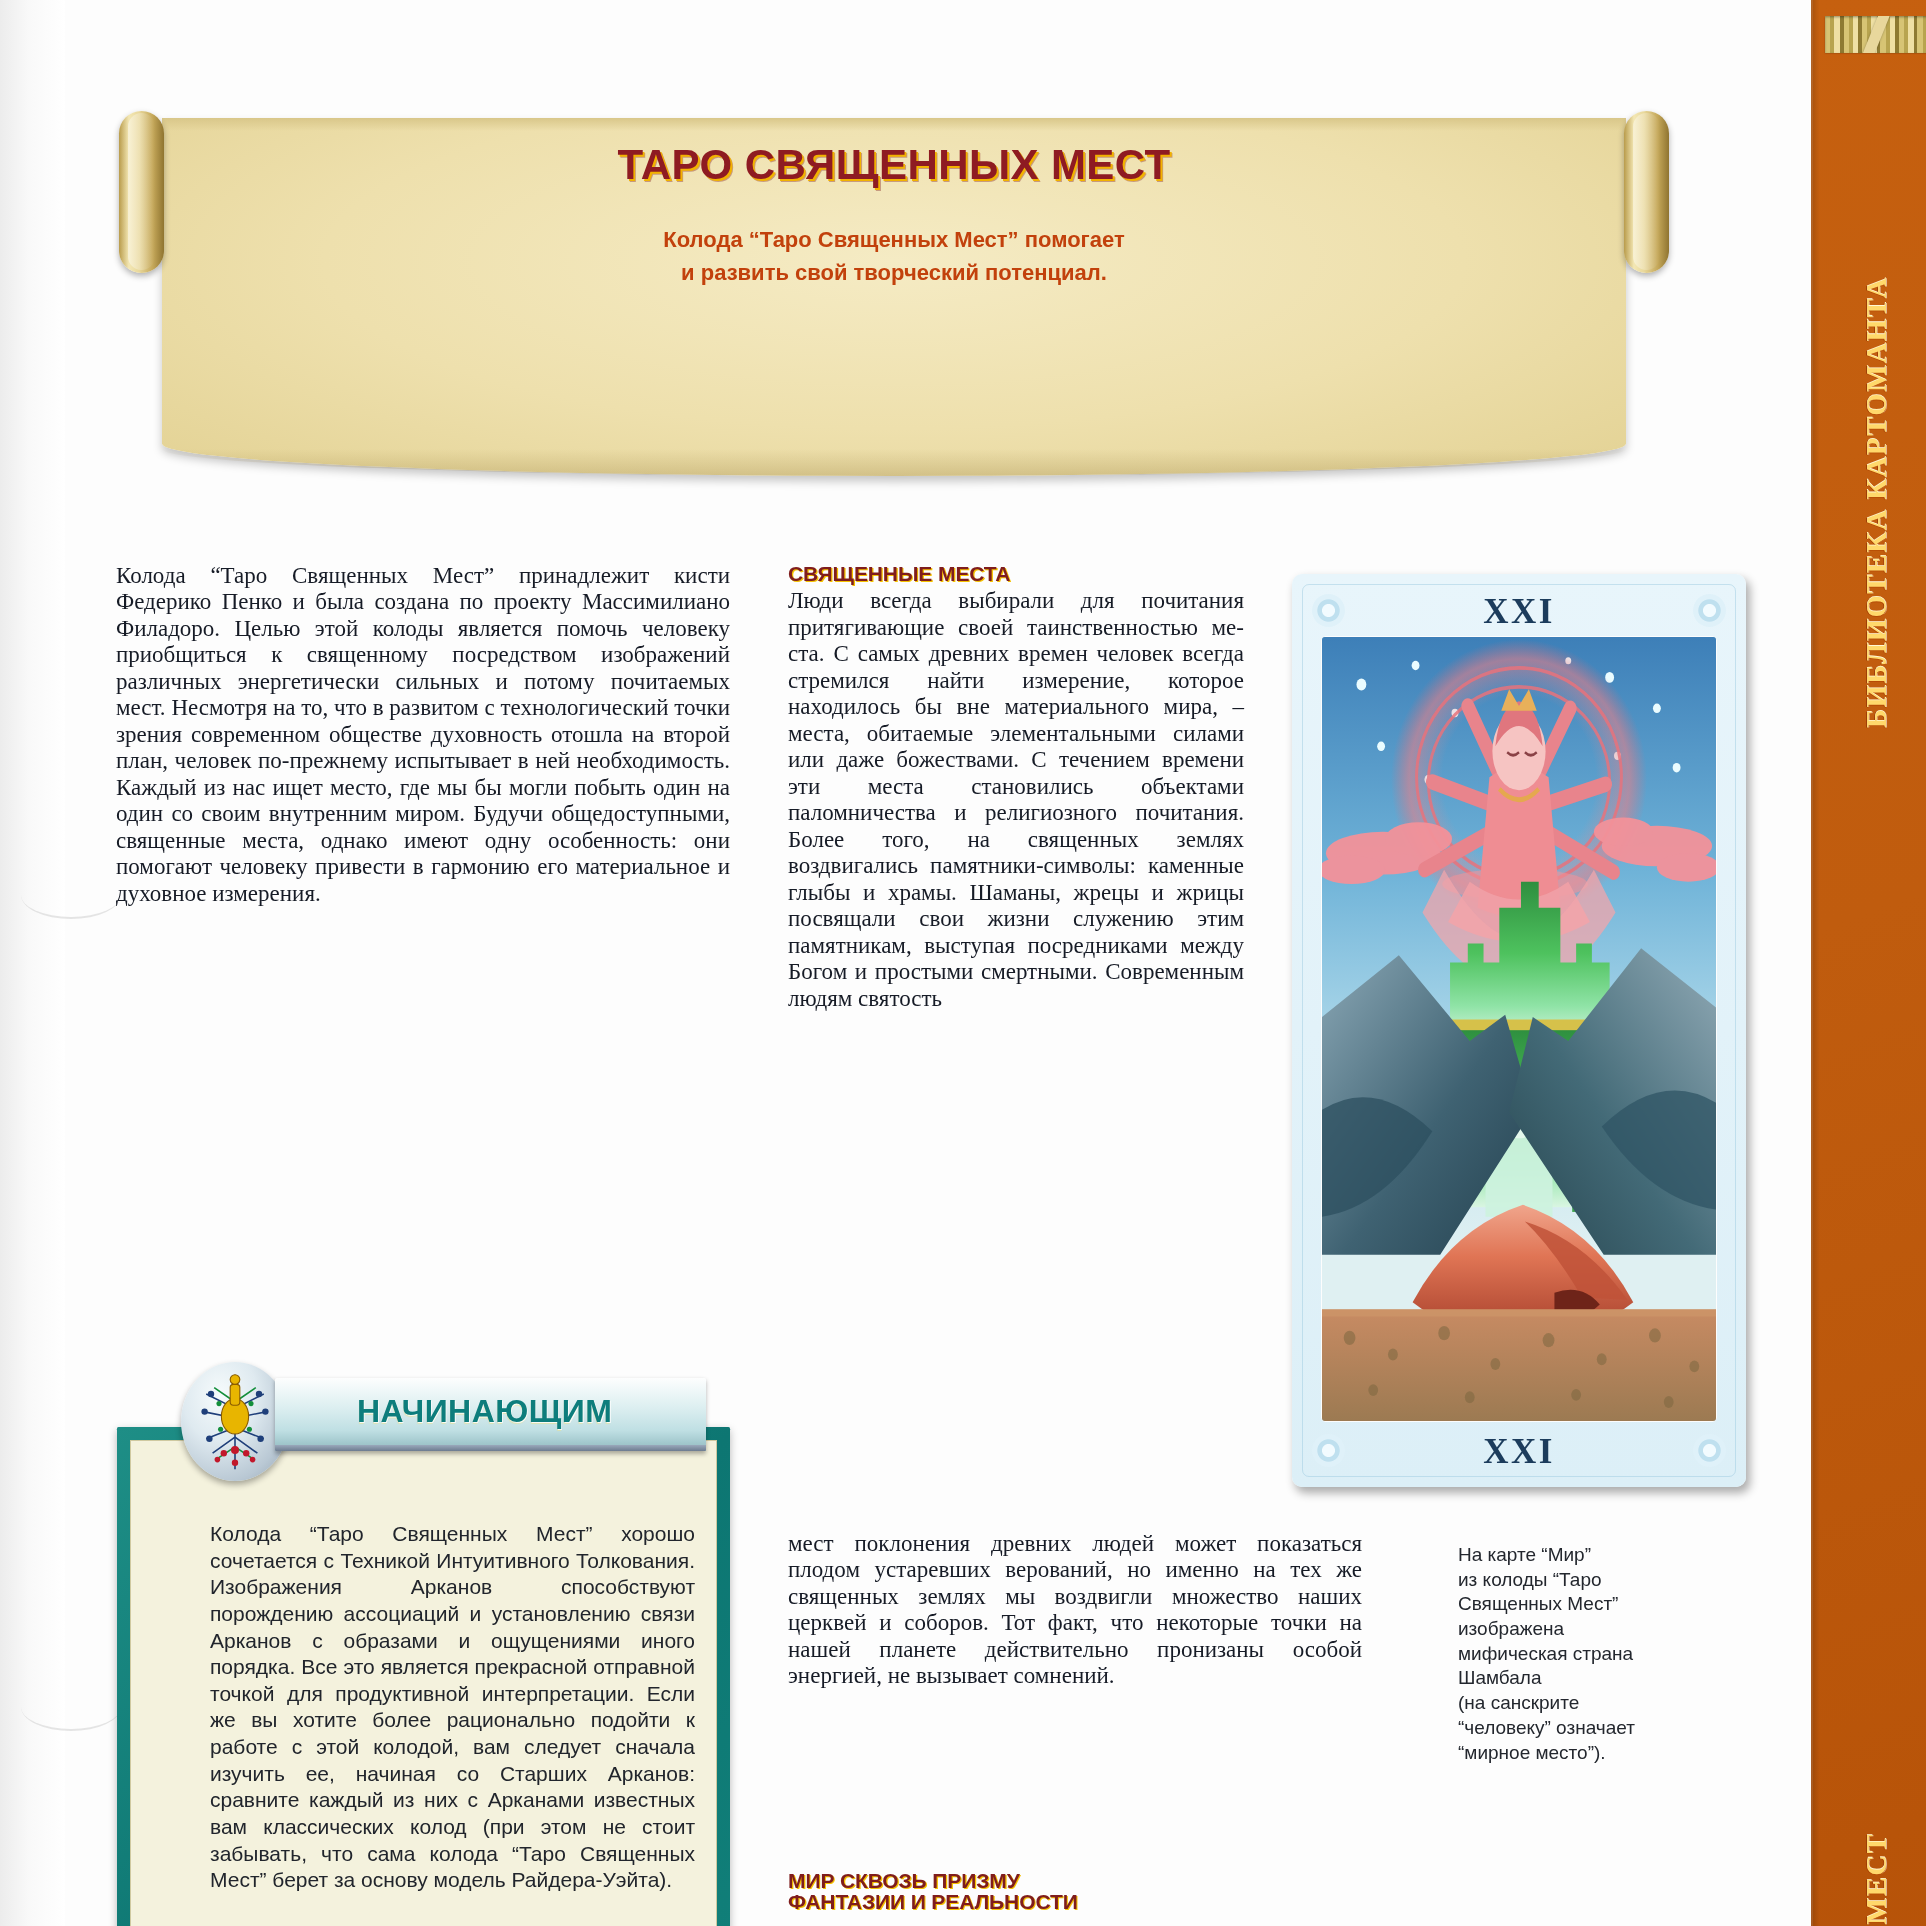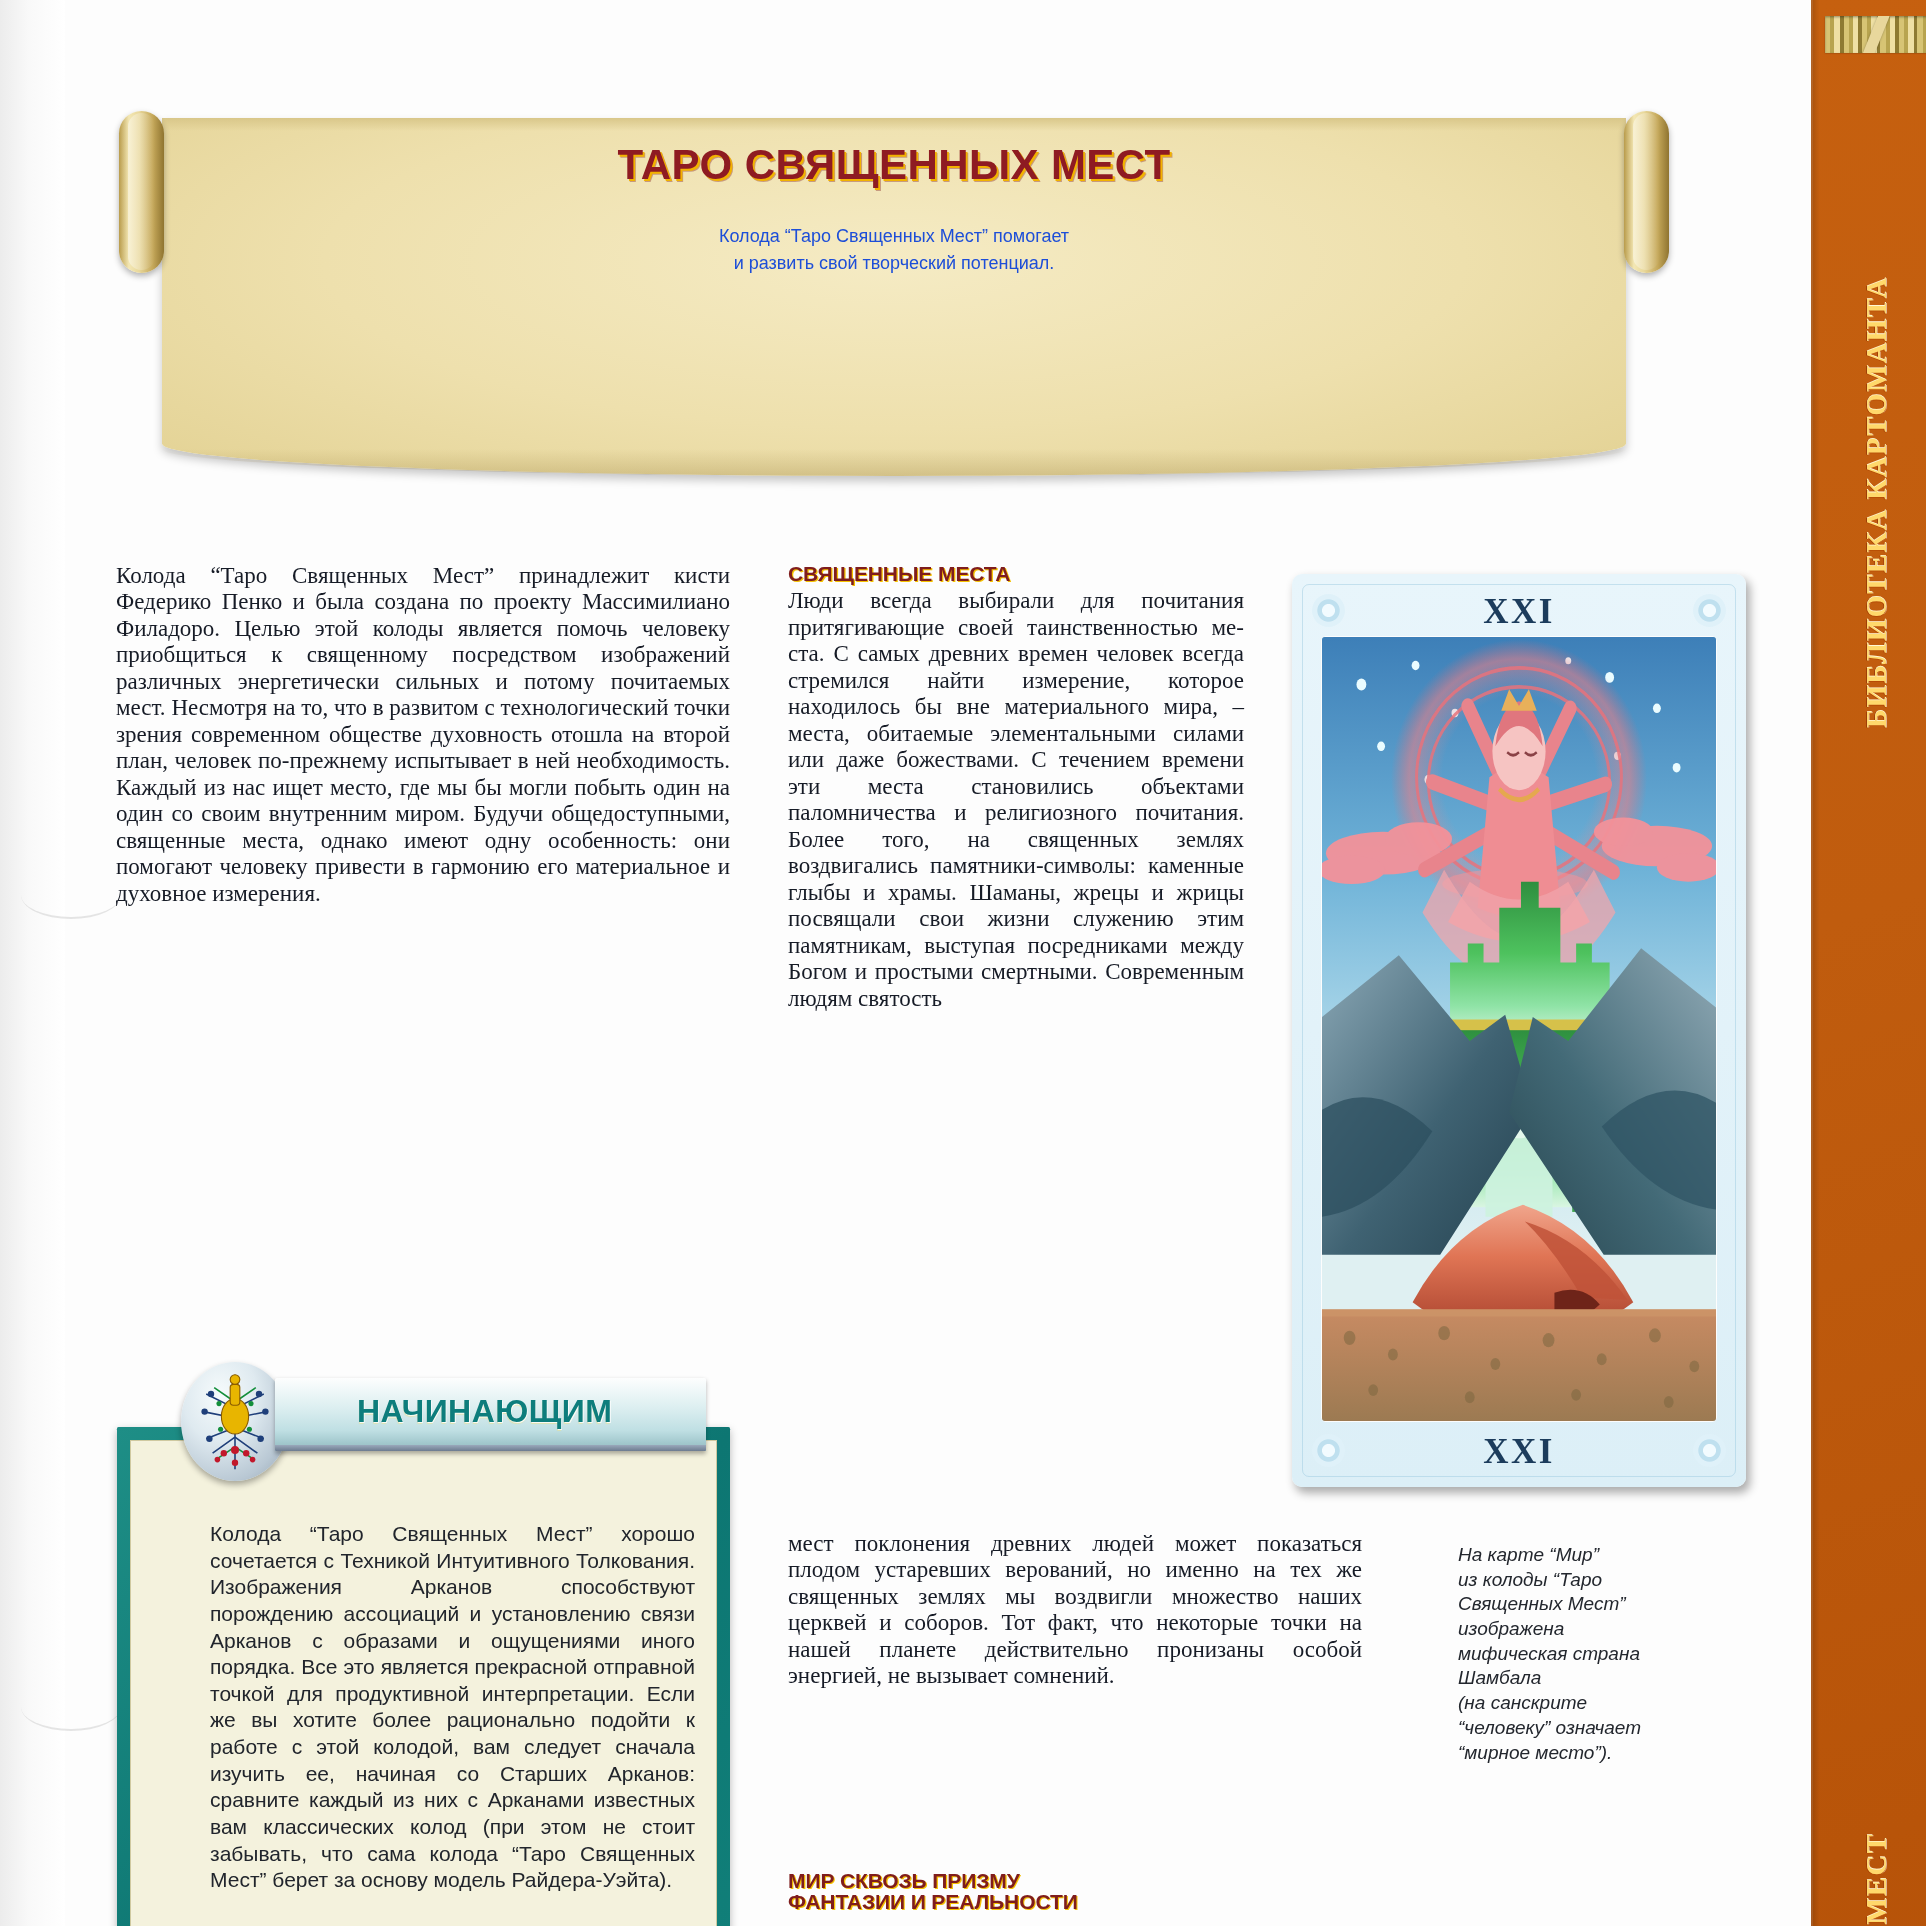--- a/index.html
+++ b/index.html
@@ -132,24 +132,24 @@
     letter-spacing:.01em;
     color:#8e1b22;
     text-shadow:
       1.9px 1.9px 0 #f2b200,
       2.7px 2.7px 0 rgba(120,15,20,.35);
   }
   #banner-sub{
     position:absolute;left:0;right:0;top:127px;
     text-align:center;
     font-family:"Liberation Sans",sans-serif;
-    font-weight:400;
-    font-size:18px;
+    font-weight:700;
+    font-size:22px;
     line-height:1.50;
-    color:#1d4ed8;
+    color:#c2410c;
   }
   #banner-sub span{display:block;}
 
   
   .col-text{
     font-family:"Liberation Serif",serif;
     font-size:23px;
     line-height:1.152;
     color:#161b26;
     text-align:justify;
@@ -289,21 +289,20 @@
     overflow:hidden;
     background:#9fd0e6;
   }
   #card-art svg{display:block;width:100%;height:100%;}
 
   
   #card-caption{
     position:absolute;left:1458px;top:1543px;
     width:300px;
     font-family:"Liberation Sans",sans-serif;
-    font-style:italic;
     font-size:19px;
     line-height:1.30;
     color:#23272e;
   }
   #card-caption span{display:block;}
 
   
   #sadhu-wrap{
     position:absolute;left:1238px;top:1880px;
     width:512px;height:624px;

